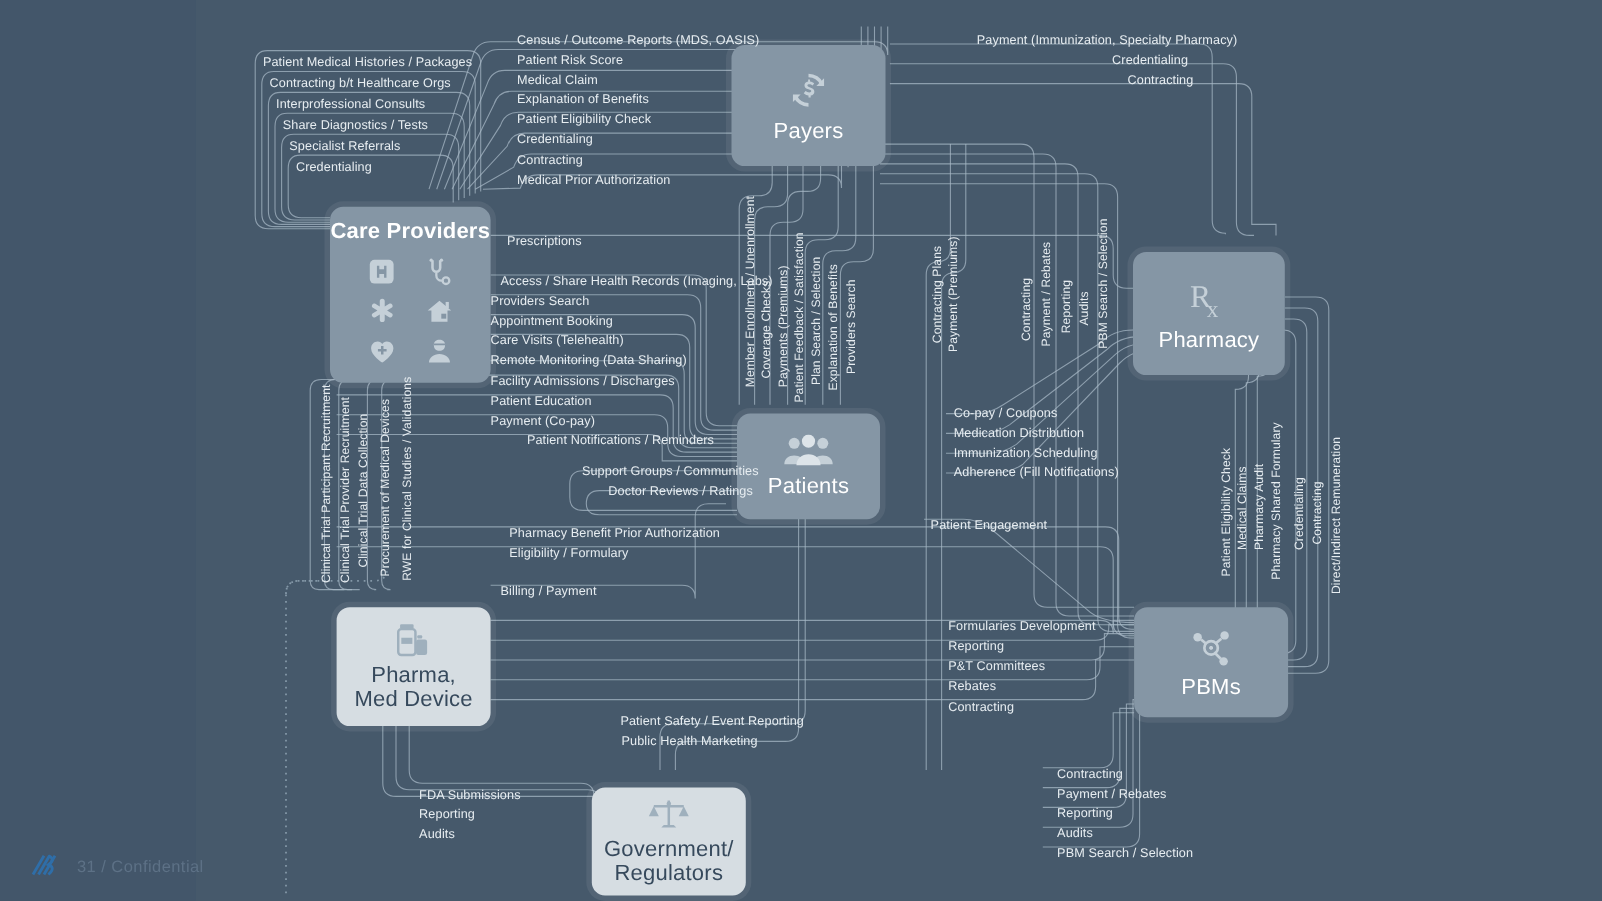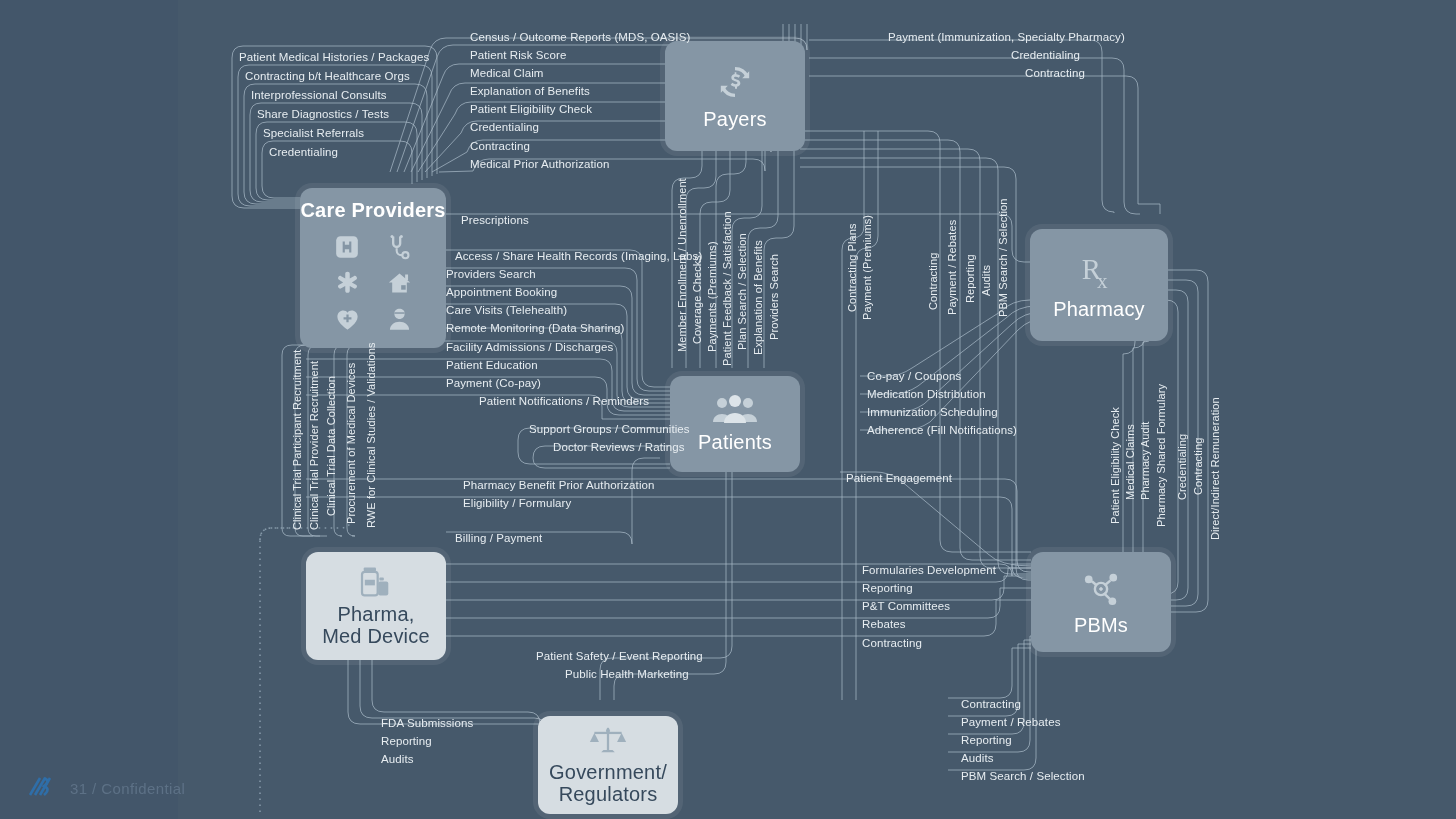--- a/index.html
+++ b/index.html
@@ -348,21 +348,21 @@
   <div class="lbl" style="left:862px;top:637px;">Contracting</div>
 
   <div class="lbl vert small" style="left:1109px;top:524px;transform:rotate(-90deg);">Patient Eligibility Check</div>
   <div class="lbl vert small" style="left:1124px;top:500px;transform:rotate(-90deg);">Medical Claims</div>
   <div class="lbl vert small" style="left:1139px;top:500px;transform:rotate(-90deg);">Pharmacy Audit</div>
   <div class="lbl vert small" style="left:1155px;top:527px;transform:rotate(-90deg);">Pharmacy Shared Formulary</div>
   <div class="lbl vert small" style="left:1176px;top:500px;transform:rotate(-90deg);">Credentialing</div>
   <div class="lbl vert small" style="left:1192px;top:495px;transform:rotate(-90deg);">Contracting</div>
   <div class="lbl vert small" style="left:1209px;top:540px;transform:rotate(-90deg);">Direct/Indirect Remuneration</div>
 
-  <div class="lbl" style="left:536px;top:650px;">Patient Safety / Event Reporting</div>
+  <div class="lbl" style="left:564px;top:650px;">Patient Safety / Event Reporting</div>
   <div class="lbl" style="left:565px;top:668px;">Public Health Marketing</div>
 
   <div class="lbl" style="left:381px;top:717px;">FDA Submissions</div>
   <div class="lbl" style="left:381px;top:735px;">Reporting</div>
   <div class="lbl" style="left:381px;top:753px;">Audits</div>
 
   <div class="lbl" style="left:961px;top:698px;">Contracting</div>
   <div class="lbl" style="left:961px;top:716px;">Payment / Rebates</div>
   <div class="lbl" style="left:961px;top:734px;">Reporting</div>
   <div class="lbl" style="left:961px;top:752px;">Audits</div>

